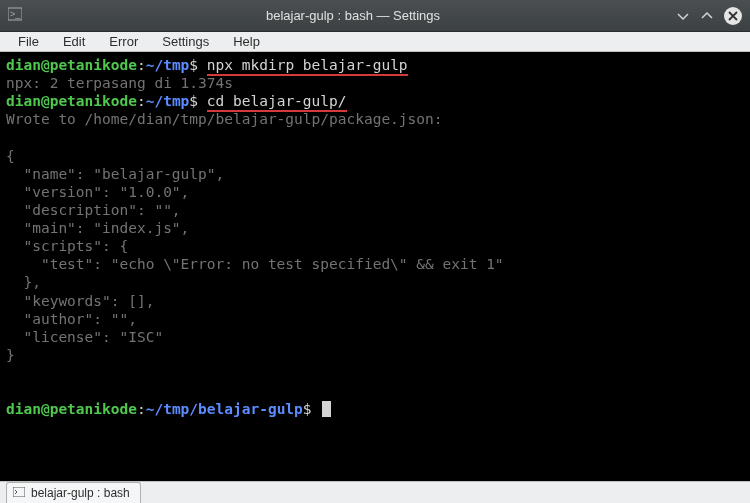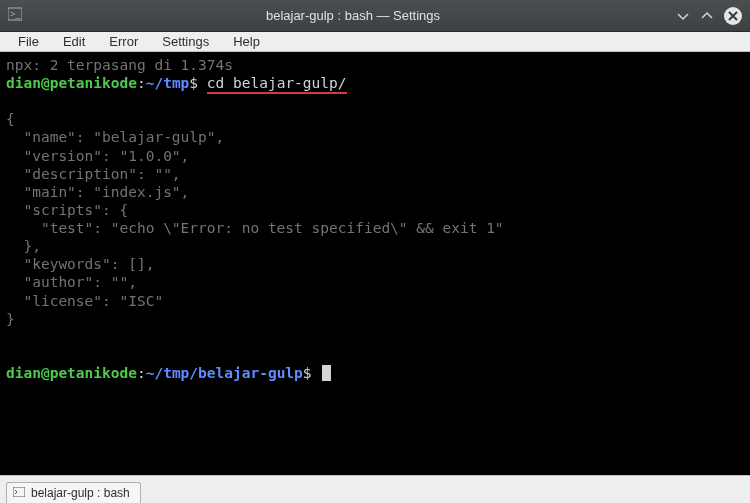--- a/index.html
+++ b/index.html
@@ -133,21 +133,21 @@
       vertical-align: text-bottom;
       margin-left: 2px;
     }
     
     .spacer {
       height: 18px;
     }
     
     .tabbar {
       background: #edeeef;
-      height: 28px;
+      height: 22px;
       display: flex;
       align-items: flex-end;
       padding: 0 6px;
       border-top: 1px solid #c0c0c0;
     }
     
     .tab {
       background: #f5f6f7;
       border: 1px solid #b0b0b0;
       border-bottom: none;
@@ -198,22 +198,24 @@
 
 <div class="menubar">
   <span class="menu-item">File</span>
   <span class="menu-item">Edit</span>
   <span class="menu-item">Error</span>
   <span class="menu-item">Settings</span>
   <span class="menu-item">Help</span>
 </div>
 
 <div class="terminal">
+  <div class="line"><span class="prompt-user">dian@petanikode</span><span class="prompt-dollar">:</span><span class="prompt-path">~/tmp</span><span class="prompt-dollar">$ </span><span class="cmd underline-red">npx mkdirp belajar-gulp</span></div>
   <div class="line output">npx: 2 terpasang di 1.374s</div>
   <div class="line"><span class="prompt-user">dian@petanikode</span><span class="prompt-dollar">:</span><span class="prompt-path">~/tmp</span><span class="prompt-dollar">$ </span><span class="cmd underline-red">cd belajar-gulp/</span></div>
+  <div class="line output">Wrote to /home/dian/tmp/belajar-gulp/package.json:</div>
   <div class="spacer"></div>
   <div class="line output">{</div>
   <div class="line output">  "name": "belajar-gulp",</div>
   <div class="line output">  "version": "1.0.0",</div>
   <div class="line output">  "description": "",</div>
   <div class="line output">  "main": "index.js",</div>
   <div class="line output">  "scripts": {</div>
   <div class="line output">    "test": "echo \"Error: no test specified\" &amp;&amp; exit 1"</div>
   <div class="line output">  },</div>
   <div class="line output">  "keywords": [],</div>

